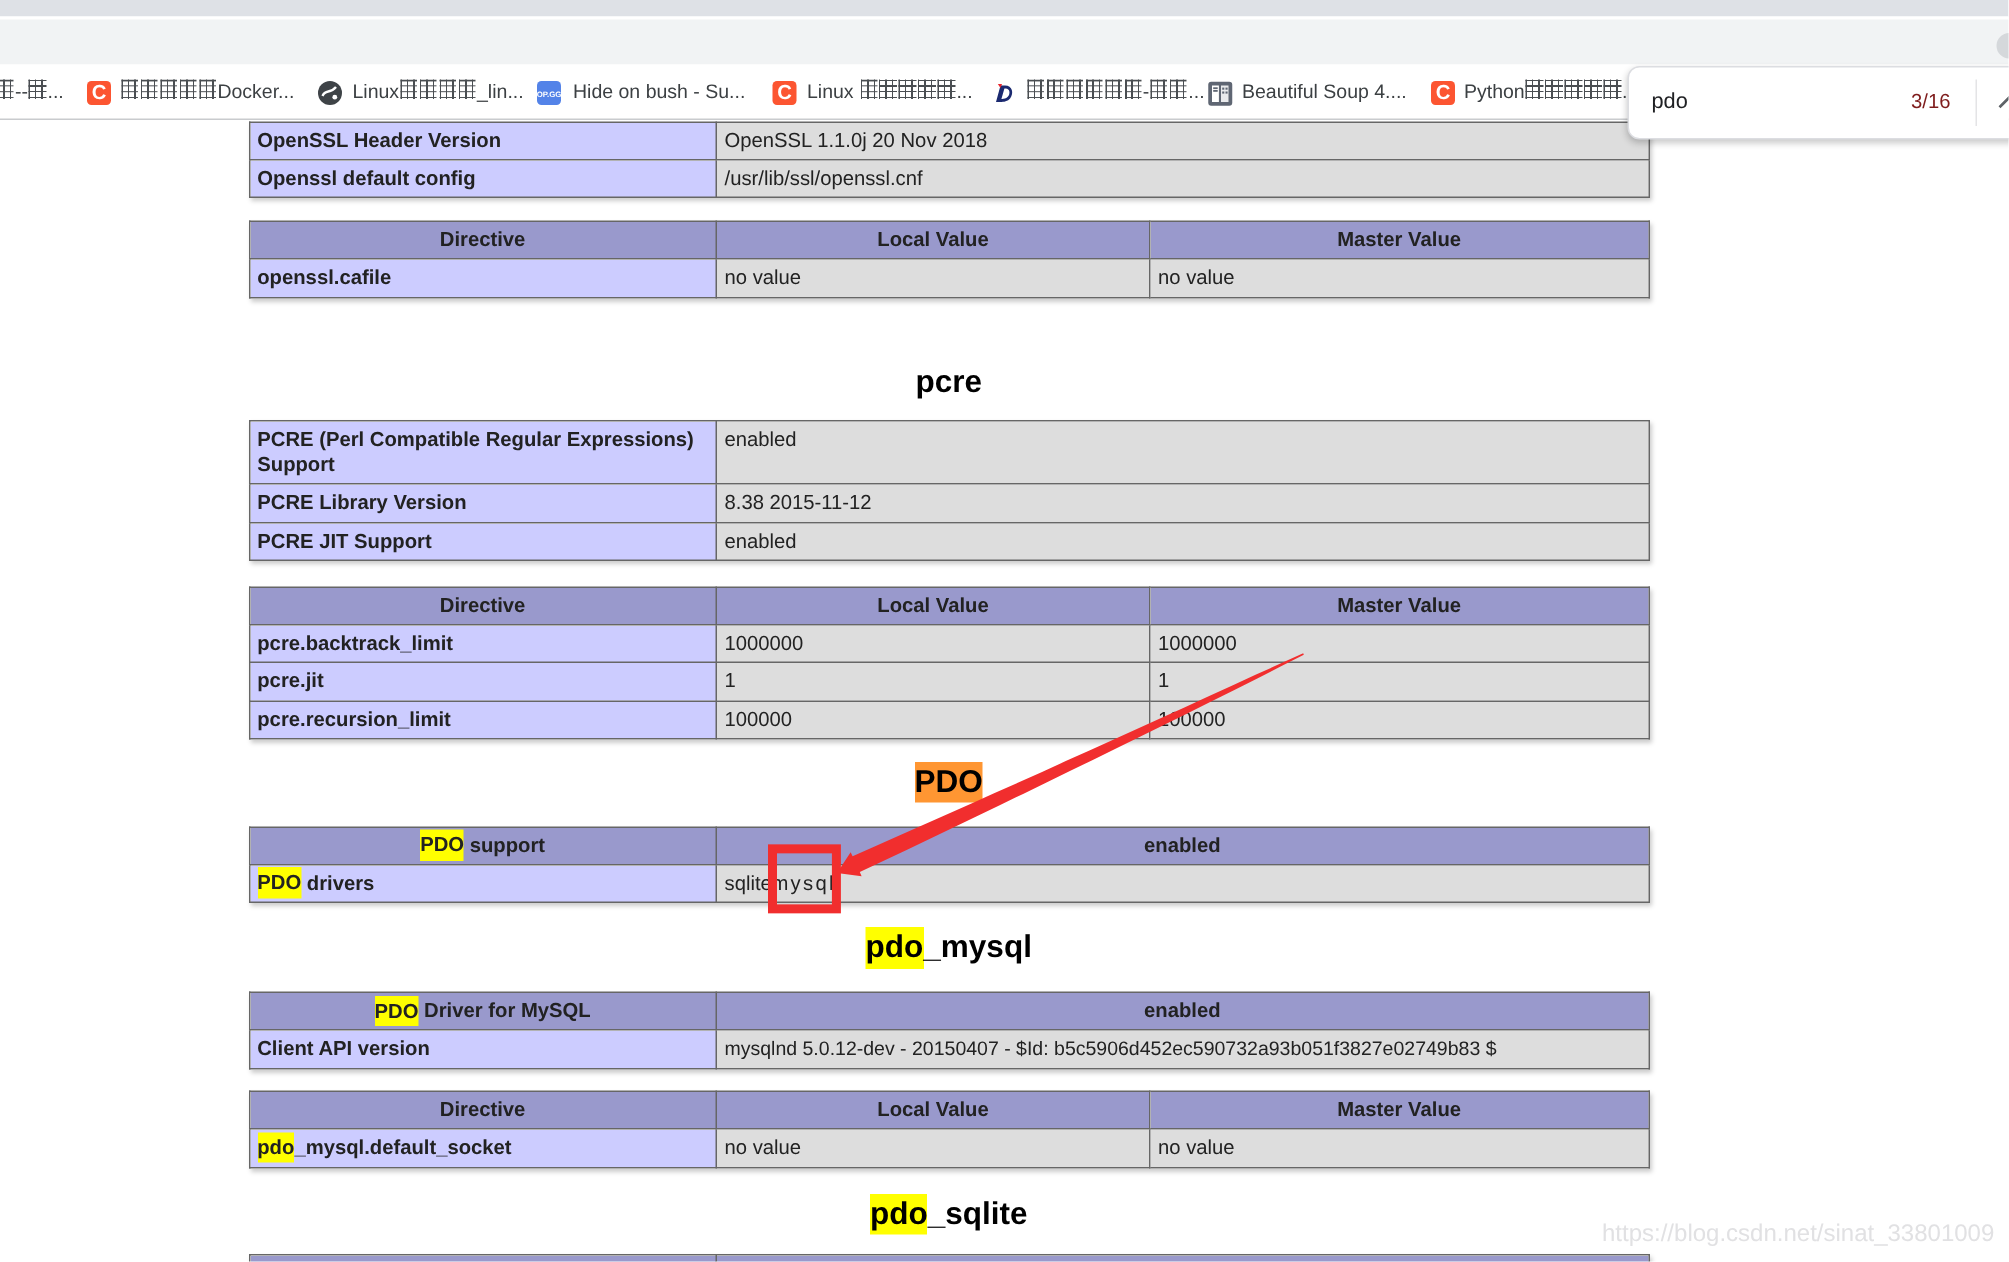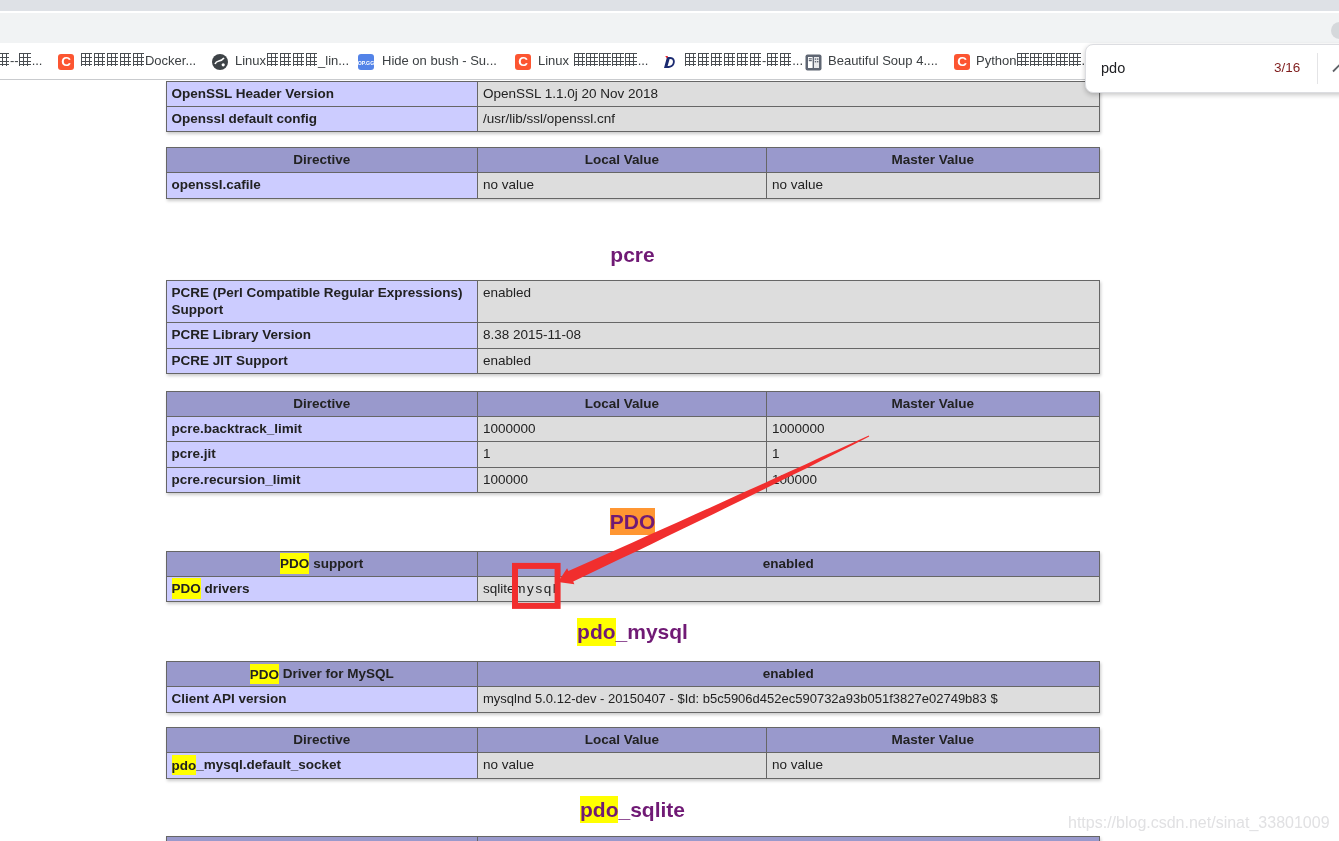--- a/index.html
+++ b/index.html
@@ -27,21 +27,21 @@
 
 table.p { position:absolute; left:165.5px; width:934px; border-collapse:collapse;
   table-layout:fixed; box-shadow:1px 2px 3px #ccc; }
 table.p td, table.p th { border:1px solid #666; padding:4px 5px; font-size:13.5px;
   line-height:16.3px; vertical-align:baseline; color:#222; overflow:hidden; }
 .e { background:#ccf; font-weight:bold; }
 .h { background:#99c; font-weight:bold; text-align:center; }
 .v { background:#ddd; }
 .nv { color:#999; }
 h2.p { position:absolute; left:165.5px; width:934px; text-align:center;
-  font-size:21px; line-height:25.7px; font-weight:bold; color:#701a75; }
+  font-size:21px; line-height:25.7px; font-weight:bold; color:#000000; }
 .y { background:#ffff00; }
 .o { background:#ff9632; }
 h2.p .y, h2.p .o { padding:2px 0 2.5px; }
 .t3 td { line-height:16.6px !important; }
 table.p .y { padding:2.5px 0 3px; }
 </style>
 </head>
 <body>
 <div id="stage">
   <div class="tabstrip"></div>
@@ -132,21 +132,21 @@
         <col style="width:311.5px">
         <col>
       </colgroup>
     <tbody>
         <tr>
           <td class="e">PCRE (Perl Compatible Regular Expressions) Support</td>
           <td class="v">enabled</td>
         </tr>
     <tr>
           <td class="e">PCRE Library Version</td>
-          <td class="v">8.38 2015-11-08</td>
+          <td class="v">8.38 2015-11-12</td>
         </tr>
     <tr>
           <td class="e">PCRE JIT Support</td>
           <td class="v">enabled</td>
         </tr>
   </tbody>
     </table>
 
   <table class="p" style="top:390.7px">
     <colgroup>

